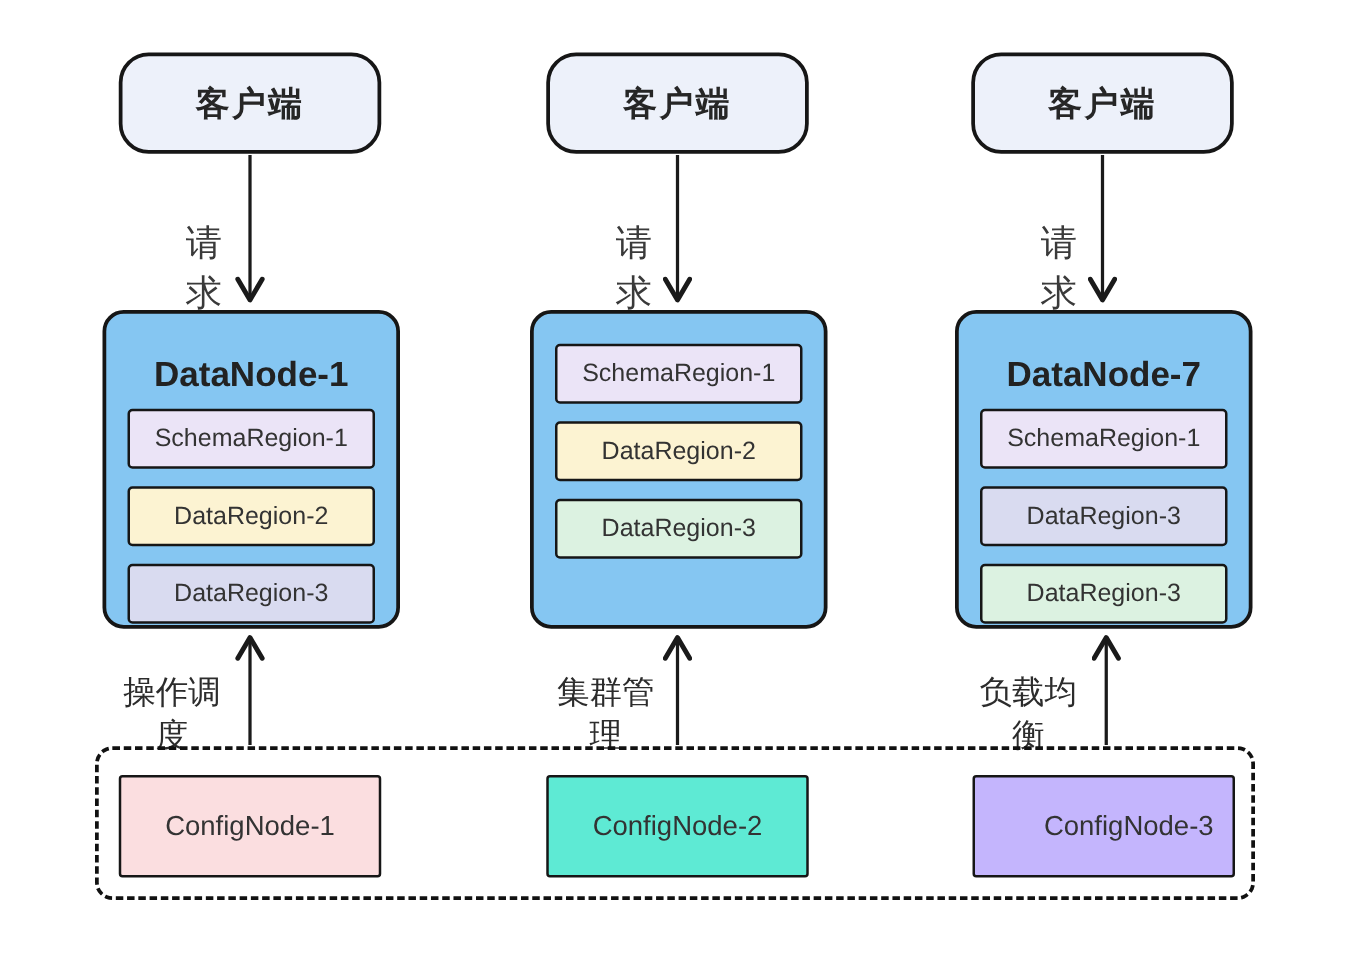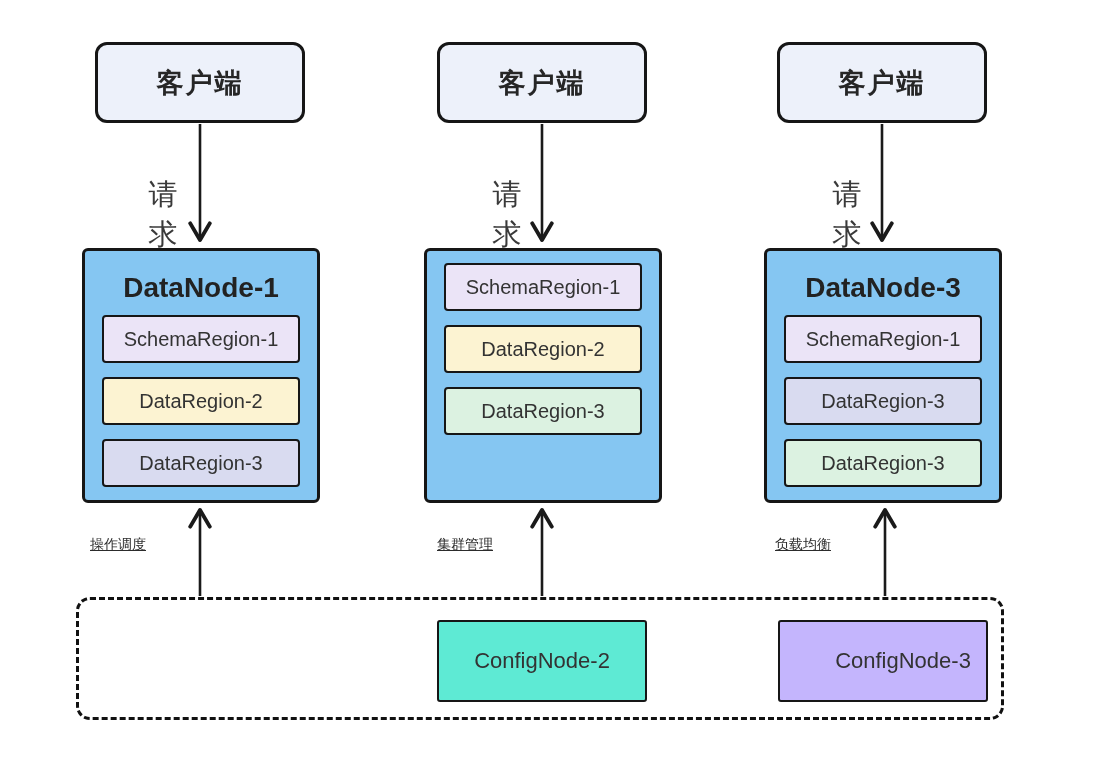--- a/index.html
+++ b/index.html
@@ -18,52 +18,52 @@
     left: 0; top: 0;
     width: 1094px; height: 778px;
     pointer-events: none;
   }
   .client {
     position: absolute;
     top: 42px;
     width: 210px;
     height: 81px;
     border: 3px solid #161616;
-    border-radius: 12px;
+    border-radius: 24px;
     display: flex;
     align-items: center;
     justify-content: center;
     font-size: 27px;
     font-weight: 600;
     letter-spacing: 2px;
   }
   .flow-label {
     position: absolute;
     width: 50px;
     text-align: center;
     font-size: 29px;
     font-weight: 500;
     color: #3a3a3a;
   }
   .link-label {
     position: absolute;
     width: 95px;
-    font-size: 14px;
+    text-align: center;
+    font-size: 26px;
     font-weight: 500;
     color: #2c2c2c;
-    text-decoration: underline;
   }
   .datanode {
     position: absolute;
     top: 248px;
     width: 238px;
     height: 255px;
     border: 3px solid #161616;
-    border-radius: 6px;
-    padding: 12px 17px 0 17px;
+    border-radius: 17px;
+    padding: 24px 17px 0 17px;
   }
   .dn-title {
     height: 52px;
     line-height: 50px;
     text-align: center;
     font-size: 28px;
     font-weight: 600;
     color: #222222;
   }
   .region {
@@ -137,28 +137,29 @@
     <div class="region" style="background: rgb(217, 219, 240);">DataRegion-3</div>
   </div>
 
   <div class="datanode" style="left: 424px; background: rgb(133, 198, 242);">
     <div class="region" style="background: rgb(235, 228, 247);">SchemaRegion-1</div>
     <div class="region" style="background: rgb(252, 243, 210);">DataRegion-2</div>
     <div class="region" style="background: rgb(220, 242, 225);">DataRegion-3</div>
   </div>
 
   <div class="datanode" style="left: 764px; background: rgb(133, 198, 242);">
-    <div class="dn-title">DataNode-3</div>
+    <div class="dn-title">DataNode-7</div>
     <div class="region" style="background: rgb(235, 228, 247);">SchemaRegion-1</div>
     <div class="region" style="background: rgb(217, 219, 240);">DataRegion-3</div>
     <div class="region" style="background: rgb(220, 242, 225);">DataRegion-3</div>
   </div>
 
   <div class="link-label" style="left:90px;  top:536px">操作调度</div>
   <div class="link-label" style="left:437px; top:536px">集群管理</div>
   <div class="link-label" style="left:775px; top:536px">负载均衡</div>
 
   <div class="config-cluster"></div>
 
+  <div class="confignode" style="left: 95px; background: rgb(251, 222, 224);">ConfigNode-1</div>
   <div class="confignode" style="left: 437px; background: #5eead4;">ConfigNode-2</div>
   <div class="confignode" style="left: 778px; background: #c4b5fd; padding-left: 40px;">ConfigNode-3</div>
 
 </div>
 
 </body></html>

